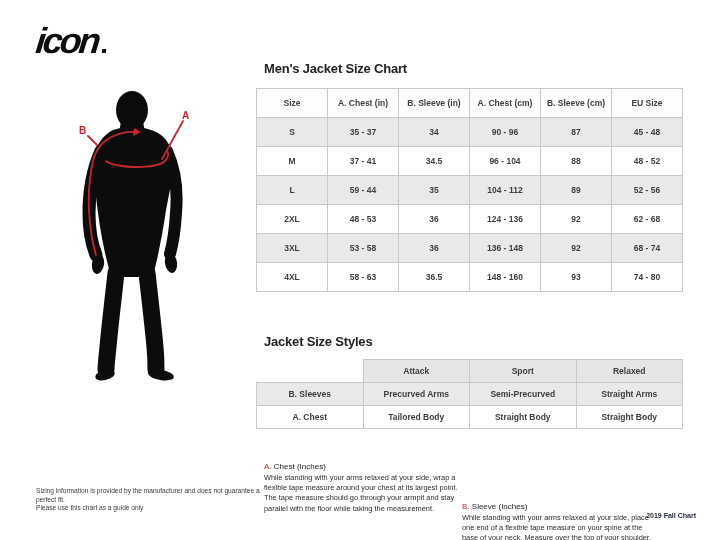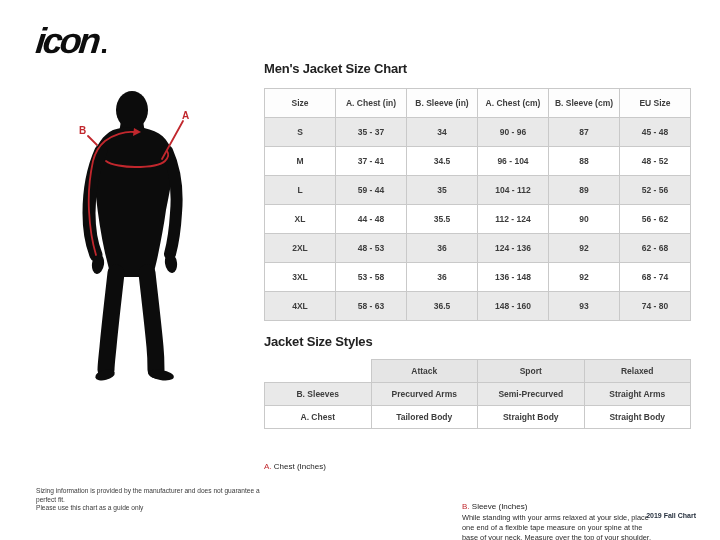--- a/index.html
+++ b/index.html
@@ -18,21 +18,21 @@
   .figure-wrap{position:absolute;left:55px;top:85px;width:210px;height:300px;}
   
   .section-title{
     position:absolute;left:264px;font-size:13px;font-weight:bold;color:#222;
     letter-spacing:-0.2px;
   }
   #title-size{top:61px;text-align:center;}
   #title-styles{top:334px;}
   #title-measure{top:441px;}
   
-  table{border-collapse:collapse;table-layout:fixed;position:absolute;left:264px;width:427px;}
+  table{border-collapse:collapse;table-layout:fixed;position:absolute;left:256px;width:427px;}
   #size-table{top:88px;}
   #style-table{top:359px;}
   th,td{
     border:1px solid #c9c9c9;text-align:center;vertical-align:middle;
     font-size:8.5px;font-weight:bold;color:#3d3d3d;padding:0;
   }
   #size-table th,#size-table td{height:28px;}
   #style-table th,#style-table td{height:22px;}
   #size-table thead tr{background:#fdfdfd;}
   #size-table tbody tr:nth-child(odd){background:#e9e9e9;}
@@ -143,28 +143,20 @@
       </tr>
       <tr>
         <td>L</td>
         <td>59 - 44</td>
         <td>35</td>
         <td>104 - 112</td>
         <td>89</td>
         <td>52 - 56</td>
       </tr>
       <tr>
-        <td>XL</td>
-        <td>44 - 48</td>
-        <td>35.5</td>
-        <td>112 - 124</td>
-        <td>90</td>
-        <td>56 - 62</td>
-      </tr>
-      <tr>
         <td>2XL</td>
         <td>48 - 53</td>
         <td>36</td>
         <td>124 - 136</td>
         <td>92</td>
         <td>62 - 68</td>
       </tr>
       <tr>
         <td>3XL</td>
         <td>53 - 58</td>
@@ -207,20 +199,21 @@
         <td>Tailored Body</td>
         <td>Straight Body</td>
         <td>Straight Body</td>
       </tr>
     </tbody>
   </table>
 
 
   <div class="measure-col" id="measure-a">
     <p class="measure-head"><span class="red">A.</span> <span>Chest (Inches)</span></p>
+    <p class="measure-body">While standing with your arms relaxed at your side, wrap a flexible tape measure around your chest at its largest point. The tape measure should go through your armpit and stay parallel with the floor while taking the measurement.</p>
   </div>
 
   <div class="measure-col" id="measure-b">
     <p class="measure-head"><span class="red">B.</span> <span>Sleeve (Inches)</span></p>
     <p class="measure-body">While standing with your arms relaxed at your side, place one end of a flexible tape measure on your spine at the base of your neck. Measure over the top of your shoulder, down over the point of your elbow, and finish at the wrist bone.</p>
   </div>
 
   <div class="disclaimer">
     <span>Sizing information is provided by the manufacturer and does not guarantee a perfect fit.</span><br>
     <span>Please use this chart as a guide only</span>

